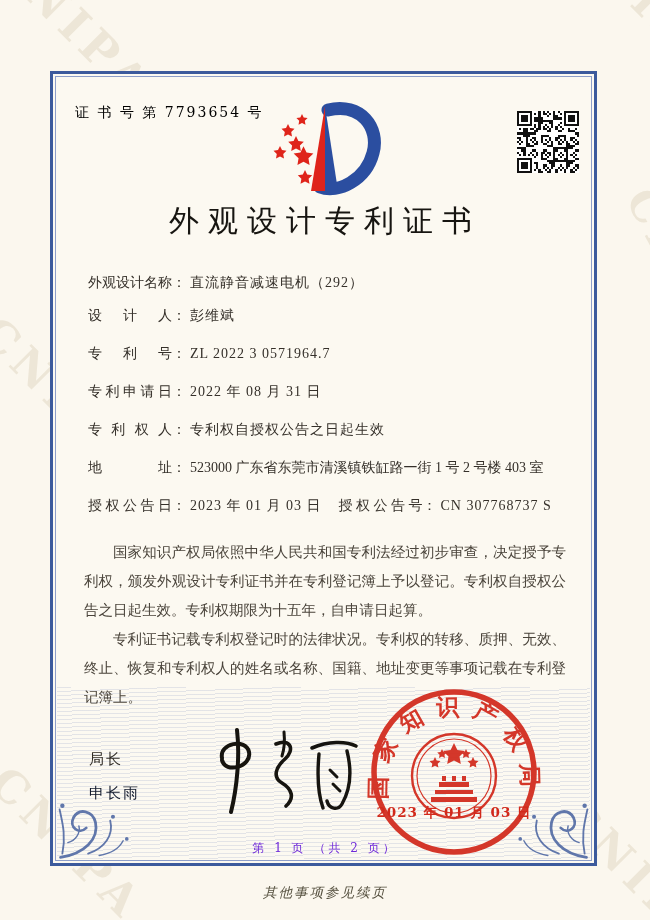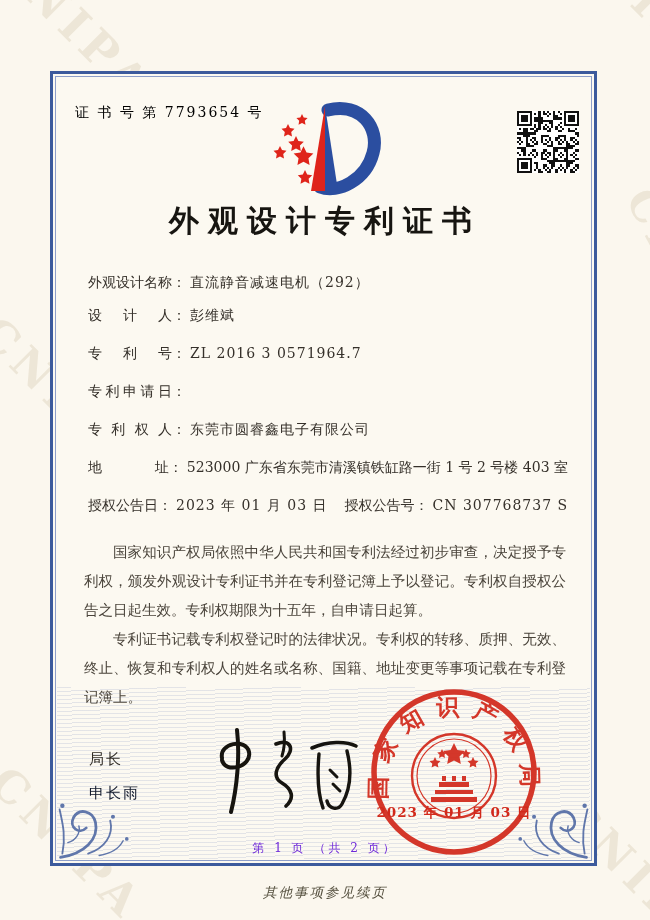--- a/index.html
+++ b/index.html
@@ -19,28 +19,28 @@
                rgba(96,116,176,0.16) 0px,rgba(96,116,176,0.16) 1px,
                rgba(255,255,255,0) 1px,rgba(255,255,255,0) 4px);}
   .corner-flourish{position:absolute;bottom:2px;width:92px;height:92px;}
   .corner-flourish.left{left:2px;}
   .corner-flourish.right{right:2px;transform:scaleX(-1);}
   
   .cert-no{position:absolute;left:75px;top:104px;font-size:14px;letter-spacing:2px;color:#000000;}
   .logo{position:absolute;left:258px;top:100px;}
   .qr{position:absolute;left:517px;top:111px;width:62px;height:62px;background:#fff;}
   .title{position:absolute;left:0;top:201px;width:100%;text-align:center;
-         font-size:30px;font-weight:bold;letter-spacing:9px;color:#171511;}
+         font-size:30px;font-weight:normal;letter-spacing:9px;color:#171511;}
   
   .fields{position:absolute;left:88px;top:272px;width:480px;font-size:14px;color:#35302a;}
   .frow{display:flex;align-items:baseline;line-height:21px;margin-bottom:17px;white-space:nowrap;}
   .frow.first{margin-bottom:12px;}
   .flabel{display:inline-block;width:84px;text-align:justify;text-align-last:justify;}
   .fcolon{display:inline-block;margin-right:4px;}
-  .fvalue{letter-spacing:1px;}
+  .fvalue{letter-spacing:1px;font-family:Liberation Serif, serif;}
   .flabel2{display:inline-block;width:84px;text-align:justify;text-align-last:justify;margin-left:17px;}
   
   .bodytext{position:absolute;left:84px;top:538px;width:482px;font-size:14.5px;
             line-height:29px;color:#4a443b;text-align:justify;}
   .bodytext p{margin:0;text-indent:2em;}
   
   .sig-title{position:absolute;left:89px;top:750px;font-size:15px;color:#2e2a24;letter-spacing:2px;}
   .sig-name{position:absolute;left:89px;top:784px;font-size:15px;color:#0f172a;letter-spacing:2px;}
   .sig-script{position:absolute;left:196px;top:726px;}
   
@@ -421,30 +421,31 @@
       <span class="fvalue">直流静音减速电机（292）</span>
     </div>
     <div class="frow">
       <span class="flabel">设计人</span>
         <span class="fcolon">：</span>
       <span class="fvalue">彭维斌</span>
     </div>
     <div class="frow">
       <span class="flabel">专利号</span>
         <span class="fcolon">：</span>
-      <span class="fvalue">ZL 2016 3 0571964.7</span>
+      <span class="fvalue">ZL 2022 3 0571964.7</span>
     </div>
     <div class="frow">
       <span class="flabel">专利申请日</span>
         <span class="fcolon">：</span>
+      <span class="fvalue">2022 年 08 月 31 日</span>
     </div>
     <div class="frow">
       <span class="flabel">专利权人</span>
         <span class="fcolon">：</span>
-      <span class="fvalue">东莞市圆睿鑫电子有限公司</span>
+      <span class="fvalue">专利权自授权公告之日起生效</span>
     </div>
     <div class="frow">
       <span class="flabel">地址</span>
         <span class="fcolon">：</span>
       <span class="fvalue" style="letter-spacing:0;">523000 广东省东莞市清溪镇铁缸路一街 1 号 2 号楼 403 室</span>
     </div>
     <div class="frow">
       <span class="flabel">授权公告日</span>
         <span class="fcolon">：</span>
       <span class="fvalue">2023 年 01 月 03 日</span>

